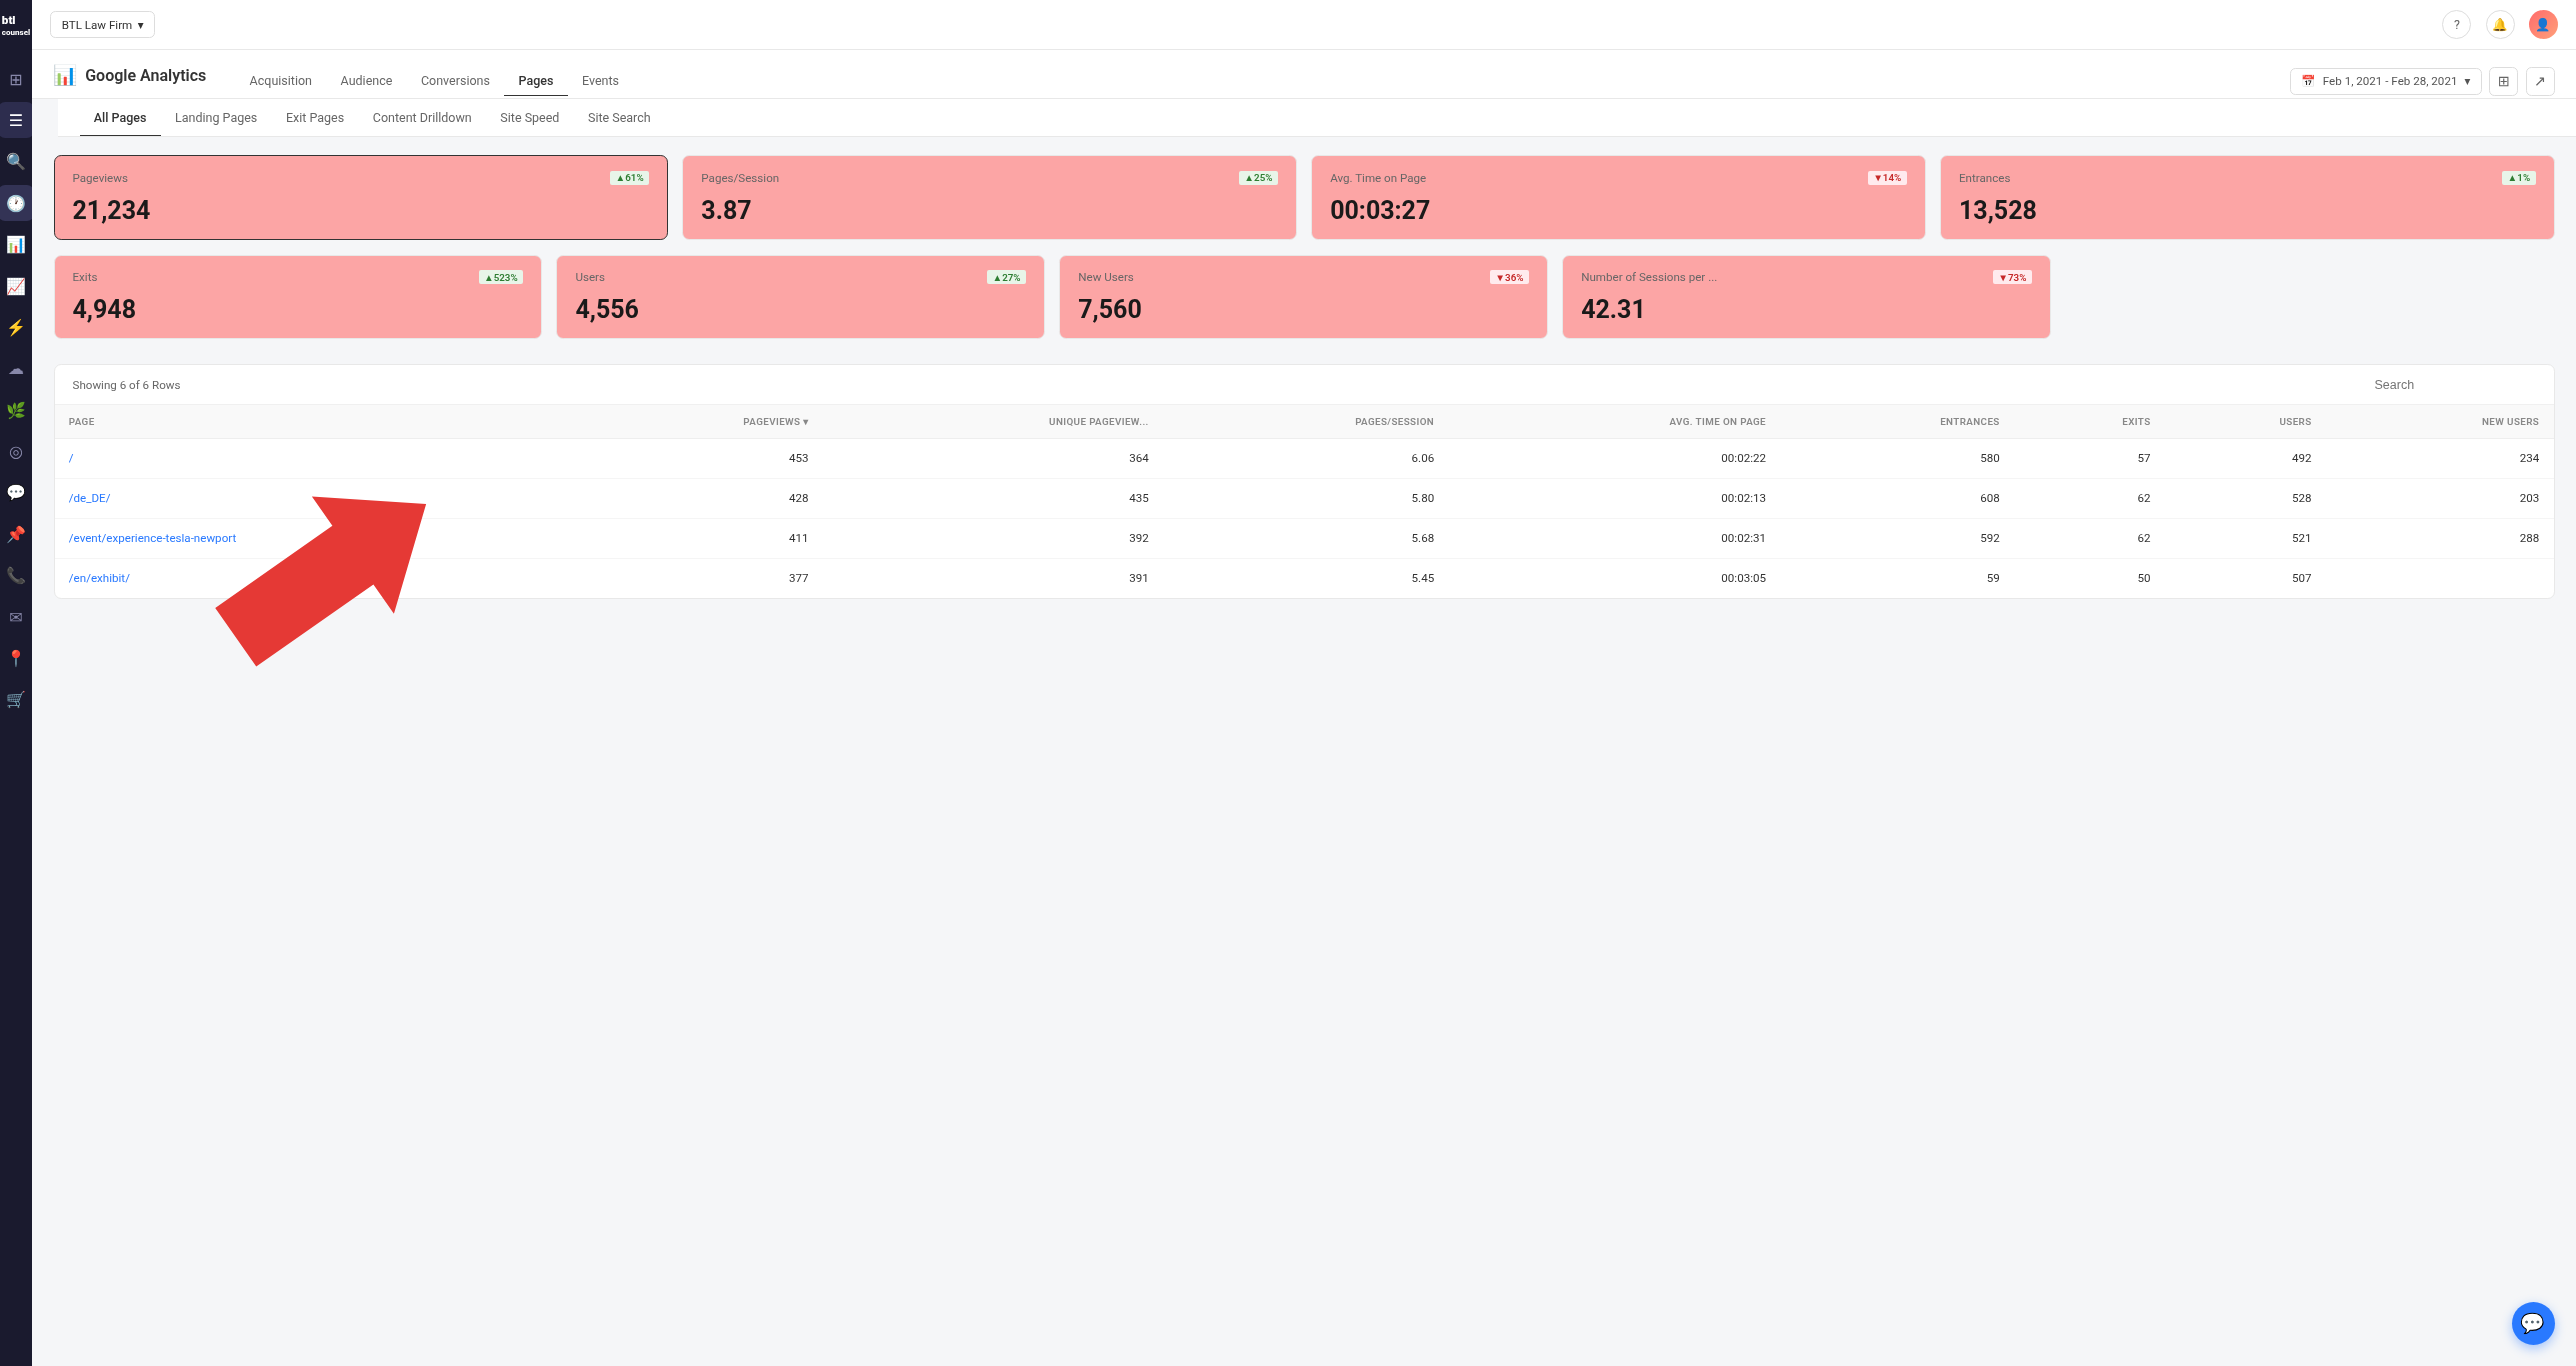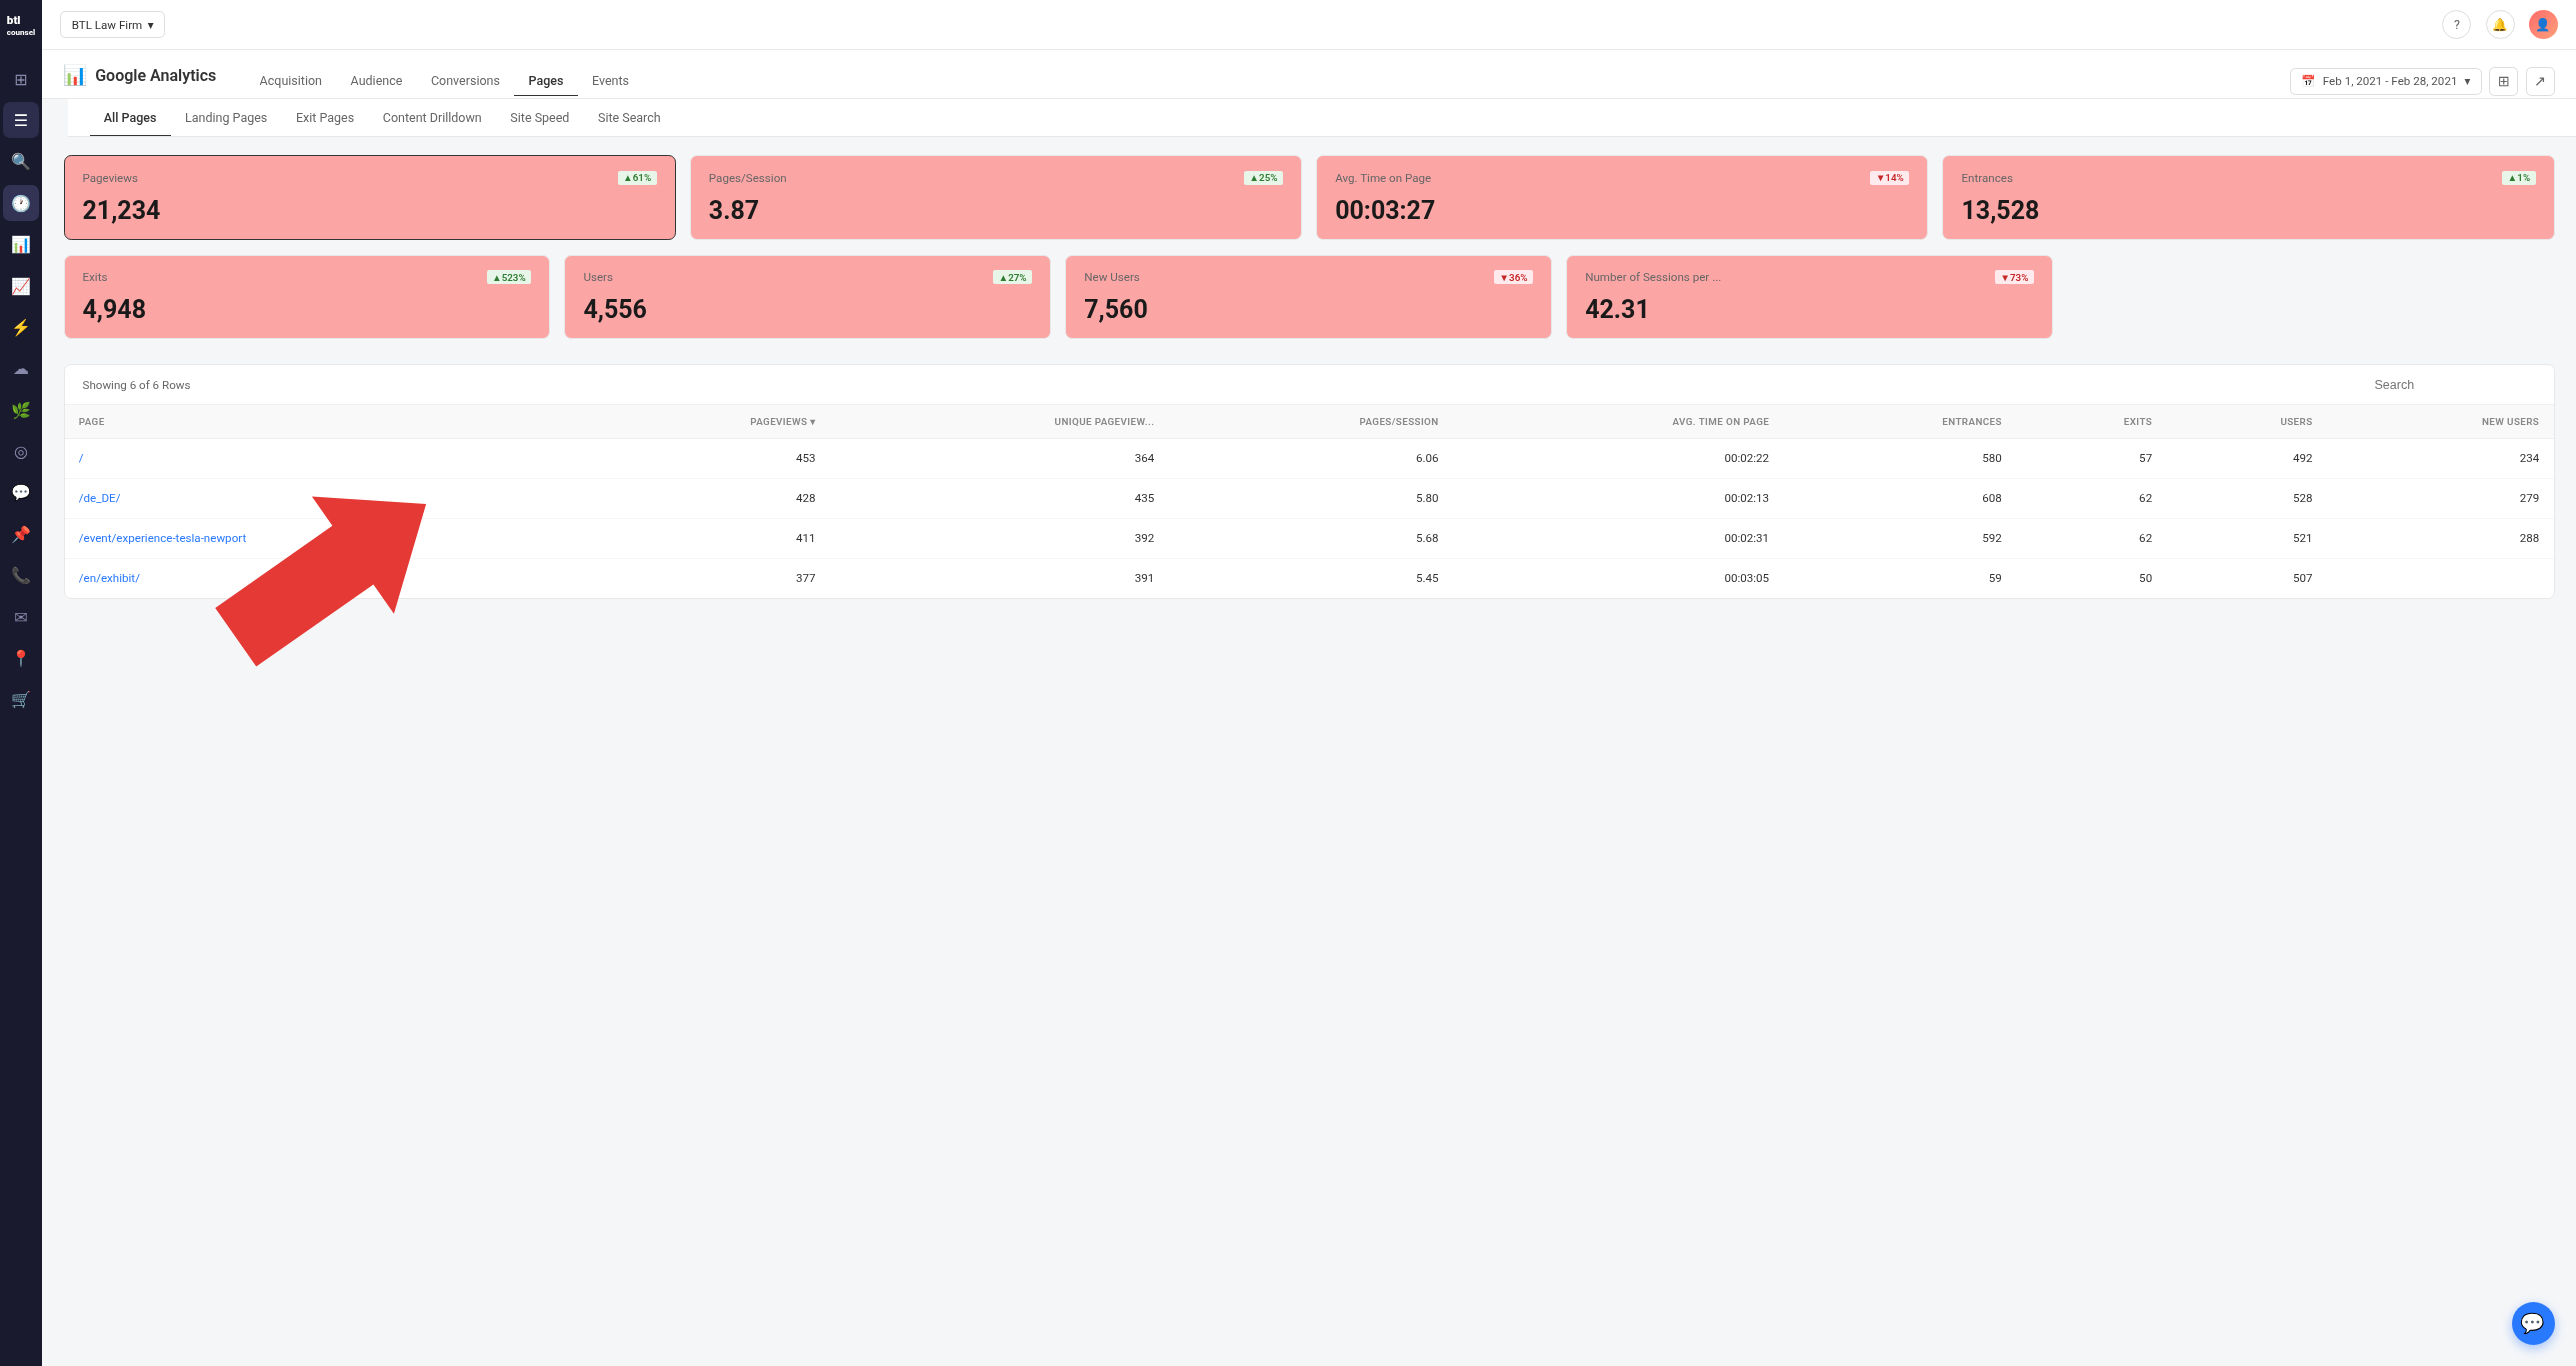--- a/index.html
+++ b/index.html
@@ -1,19 +1,19 @@
 <!DOCTYPE html>
 <html style="font-size:14.3px"><head>
   <meta charset="utf-8">
   <style>
     * { box-sizing: border-box; margin: 0; padding: 0; }
     body { font-family: -apple-system, BlinkMacSystemFont, 'Segoe UI', Roboto, sans-serif; background: #f5f6f8; display: flex; height: 100vh; overflow: hidden; }
 
     
-    .sidebar { width: 42px; background: #1a1a2e; display: flex; flex-direction: column; align-items: center; padding: 10.7px 0; gap: 5.4px; flex-shrink: 0; }
+    .sidebar { width: 32px; background: #1a1a2e; display: flex; flex-direction: column; align-items: center; padding: 10.7px 0; gap: 5.4px; flex-shrink: 0; }
     .sidebar-item { width: 36px; height: 36px; display: flex; align-items: center; justify-content: center; border-radius: 7.2px; color: #8888aa; font-size: 16px; cursor: pointer; }
     .sidebar-item.active { background: #2d2d4e; color: #fff; }
     .sidebar-item.active-clock { background: #333355; color: #fff; }
 
     
     .main { flex: 1; display: flex; flex-direction: column; overflow: hidden; }
 
     
     .topbar { background: #fff; border-bottom: 0.9px solid #e8e8e8; display: flex; align-items: center; padding: 0 18px; height: 50px; flex-shrink: 0; }
     .logo-box { background: #1a1a2e; color: #fff; font-weight: 800; font-size: 10.7px; padding: 3.6px 5.4px; border-radius: 3.6px; line-height: 1.2; }
@@ -271,21 +271,21 @@
   </tr>
             <tr>
     <td style="color:#2979ff; cursor:pointer;">/de_DE/</td>
     <td class="right">428</td>
     <td class="right">435</td>
     <td class="right">5.80</td>
     <td class="right">00:02:13</td>
     <td class="right">608</td>
     <td class="right">62</td>
     <td class="right">528</td>
-    <td class="right">279</td>
+    <td class="right">203</td>
   </tr>
             <tr>
     <td style="color:#2979ff; cursor:pointer;">/event/experience-tesla-newport</td>
     <td class="right">411</td>
     <td class="right">392</td>
     <td class="right">5.68</td>
     <td class="right">00:02:31</td>
     <td class="right">592</td>
     <td class="right">62</td>
     <td class="right">521</td>

